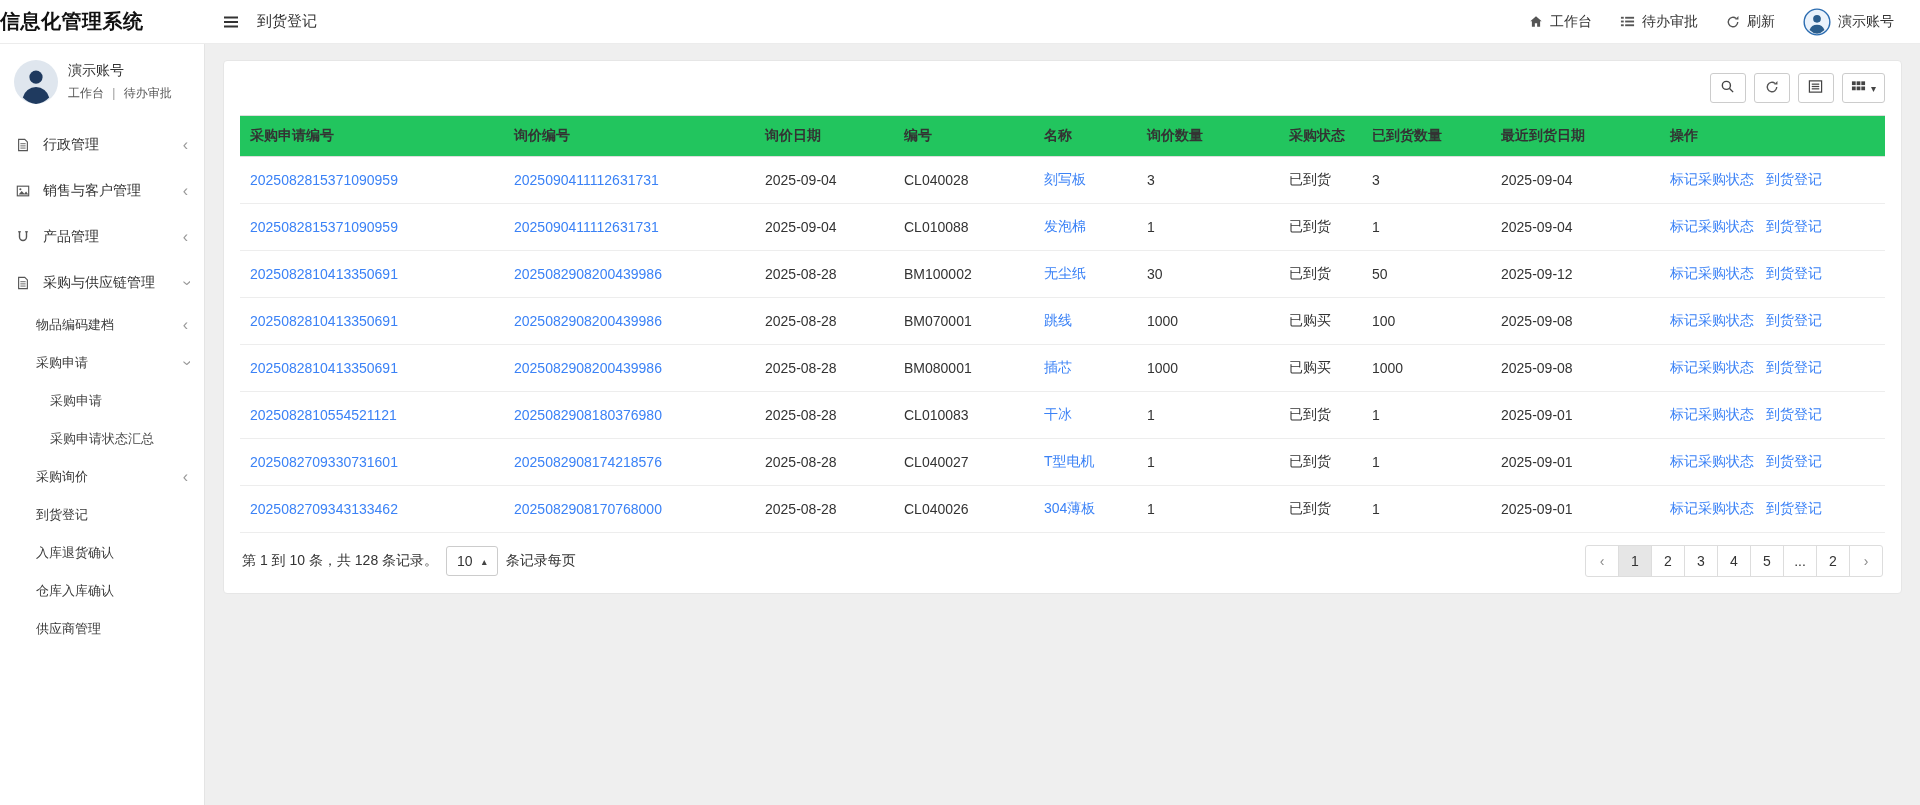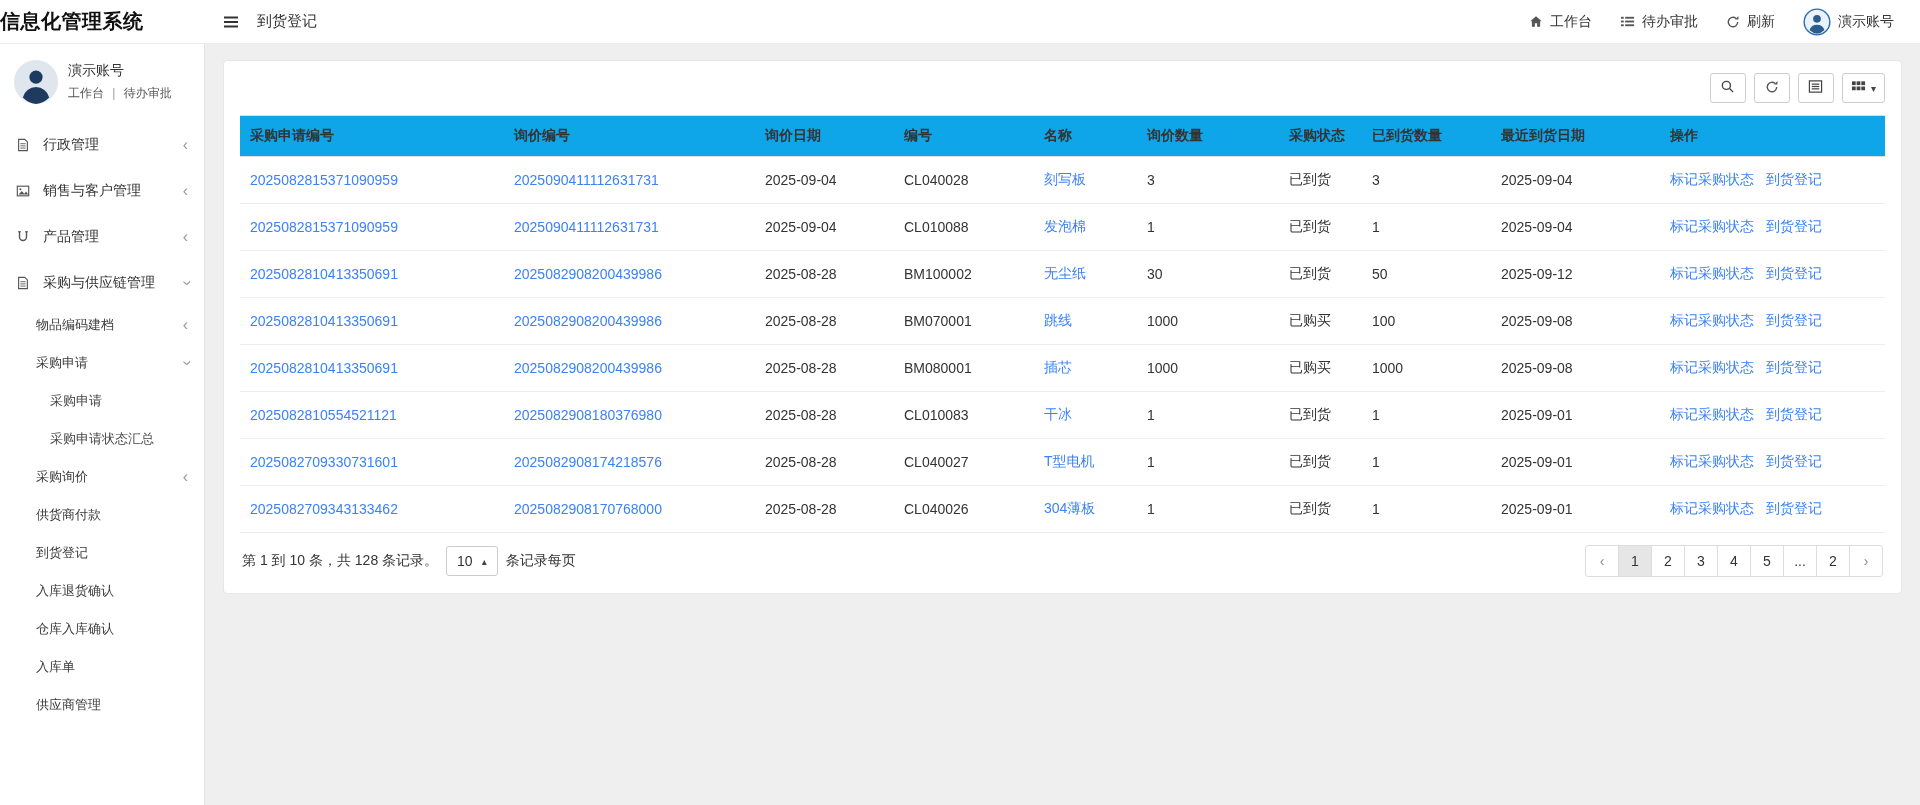--- a/index.html
+++ b/index.html
@@ -46,21 +46,21 @@
 
   
   .main{ flex:1; padding:16px 18px; overflow:hidden; }
   .card{ background:#fff; border:1px solid #e6e6e6; border-radius:4px; padding:12px 16px 8px; }
   .toolbar{ display:flex; justify-content:flex-end; gap:8px; margin-bottom:12px; }
   .tbtn{ height:30px; min-width:36px; display:inline-flex; align-items:center; justify-content:center; gap:5px;
          background:#fff; border:1px solid #ccc; border-radius:3px; cursor:pointer; padding:0 8px; }
   .tbtn-caret{ font-size:10px; color:#444; }
 
   table{ width:100%; border-collapse:collapse; table-layout:fixed; font-size:14px; }
-  thead th{ background:#0ea5e9; border-top:1px solid #ddd; border-bottom:1px solid #ddd;
+  thead th{ background:#22c55e; border-top:1px solid #ddd; border-bottom:1px solid #ddd;
             padding:11px 10px; text-align:left; font-weight:700; color:#333; white-space:nowrap; }
   tbody td{ padding:14px 10px; border-bottom:1px solid #ededed; white-space:nowrap;
             overflow:hidden; text-overflow:ellipsis; color:#333; }
   .cell-link{ color:var(--link); cursor:pointer; }
   td.actions a{ margin-right:12px; }
 
   .pager{ display:flex; align-items:center; justify-content:space-between; padding:12px 2px 8px; }
   .pager-left{ display:flex; align-items:center; gap:8px; color:#333; }
   .page-size{ display:inline-flex; align-items:center; gap:9px; border:1px solid #ccc; border-radius:3px;
               padding:6px 10px; cursor:pointer; background:#fff; }
@@ -214,33 +214,27 @@
           <span class="mi-label">采购申请</span>
         </div>
         <div class="menu-item level2">
           <span class="mi-label">采购申请状态汇总</span>
         </div>
         <div class="menu-item level1">
           <span class="mi-label">采购询价</span>
           <span class="chev">‹</span>
         </div>
         <div class="menu-item level1">
-          <span class="mi-label">供货商付款</span>
-        </div>
-        <div class="menu-item level1">
           <span class="mi-label">到货登记</span>
         </div>
         <div class="menu-item level1">
           <span class="mi-label">入库退货确认</span>
         </div>
         <div class="menu-item level1">
           <span class="mi-label">仓库入库确认</span>
-        </div>
-        <div class="menu-item level1">
-          <span class="mi-label">入库单</span>
         </div>
         <div class="menu-item level1">
           <span class="mi-label">供应商管理</span>
         </div>
       </nav>
   </aside>
 
   <main class="main">
     <section class="card">
       <div class="toolbar">

